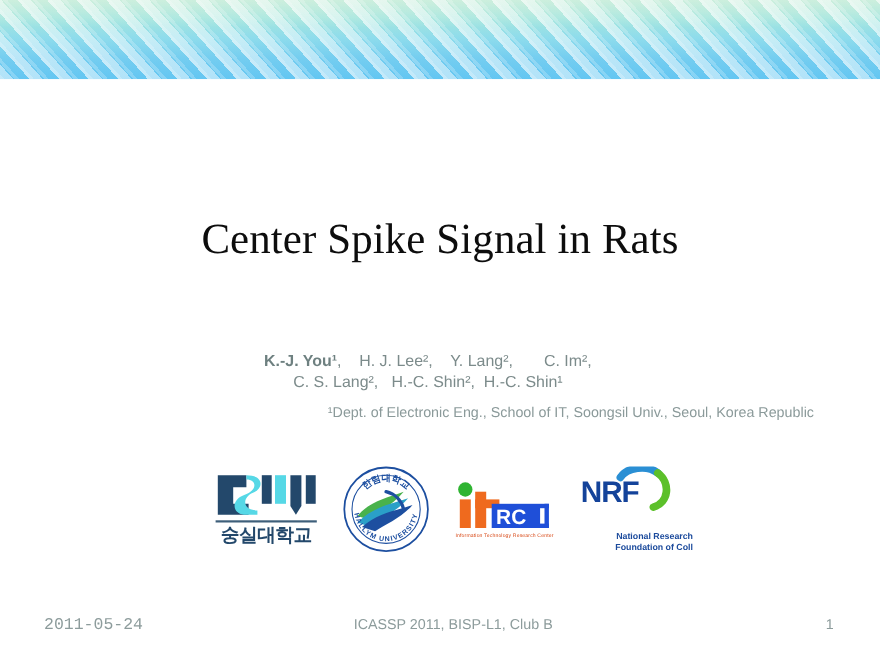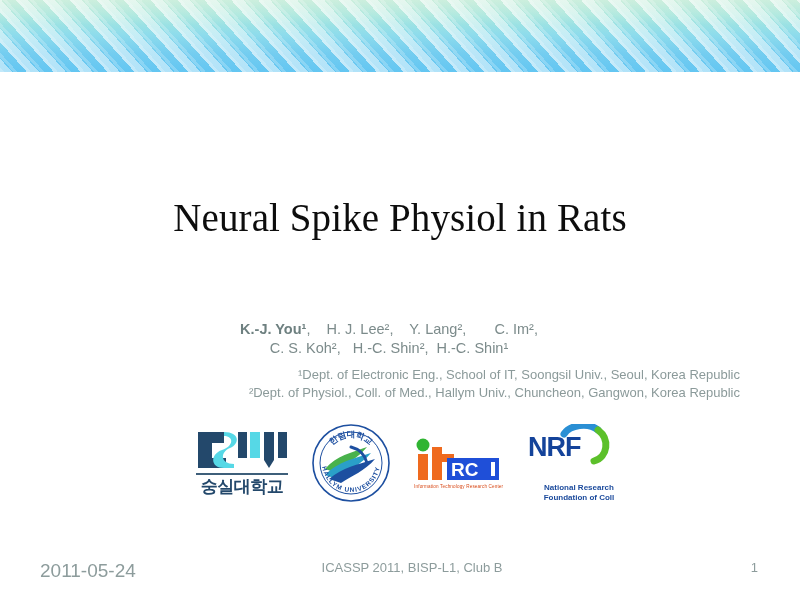--- a/index.html
+++ b/index.html
@@ -169,41 +169,42 @@
     white-space: nowrap;
   }
 
   
   .nrf { width: 106px; }
   .nrf-sub {
     font-size: 8px;
     font-weight: bold;
     color: #1b4a9c;
     line-height: 10px;
-    text-align: center;
+    text-align: right;
     width: 100%;
     margin-top: 17px;
     padding-left: 4px;
     box-sizing: border-box;
   }
 
   
   .footer {
     position: absolute;
     left: 0;
     top: 560px;
     width: 800px;
     height: 26px;
   }
   .footer-date {
     position: absolute;
     left: 40px;
     top: 0;
-    font-size: 19px;
+    font-size: 15px;
     color: #8d9c9c;
+    font-family: Liberation Mono, monospace;
   }
   .footer-center {
     position: absolute;
     left: 0;
     top: 0;
     width: 800px;
     text-align: center;
     font-size: 13px;
     color: #8d9c9c;
     padding-left: 12px;
@@ -222,31 +223,30 @@
 <div class="slide">
 
   <div class="header-band">
     <div class="band-base"></div>
     <div class="band-stripes"></div>
     <div class="band-stripes2"></div>
     <div class="band-shade"></div>
   </div>
 
   <div class="title-block">
-    <div class="title-line">Neural Spike Physiol in Rats</div>
+    <div class="title-line">Center Spike Signal in Rats</div>
   </div>
 
   <div class="authors-block">
     <div class="author-line"><span class="lead">K.-J. You¹</span><span>,    H. J. Lee²,    Y. Lang²,       C. Im²,</span></div>
-    <div class="author-line">C. S. Koh²,   H.-C. Shin²,  H.-C. Shin¹</div>
+    <div class="author-line">C. S. Lang²,   H.-C. Shin²,  H.-C. Shin¹</div>
   </div>
 
   <div class="affil-block">
     <div class="affil-line">¹Dept. of Electronic Eng., School of IT, Soongsil Univ., Seoul, Korea Republic</div>
-    <div class="affil-line">²Dept. of Physiol., Coll. of Med., Hallym Univ., Chuncheon, Gangwon, Korea Republic</div>
   </div>
 
   <div class="logos">
 
     <div class="logo ssu">
       <svg class="ssu-mark" viewBox="0 0 96 40">
         <path d="M4,2 L30,2 L30,13 L18,13 L18,28 L32,28 L32,38 L4,38 Z" fill="#23486b"></path>
         <path d="M30,2 C46,2 46,14 36,18 C26,22 26,34 40,34 L40,38 L30,38 C16,38 16,24 28,20 C40,16 40,6 30,6 Z" fill="#56d8e6"></path>
         <rect x="44" y="2" width="9" height="26" fill="#23486b"></rect>
         <rect x="56" y="2" width="10" height="26" fill="#56d8e6"></rect>

